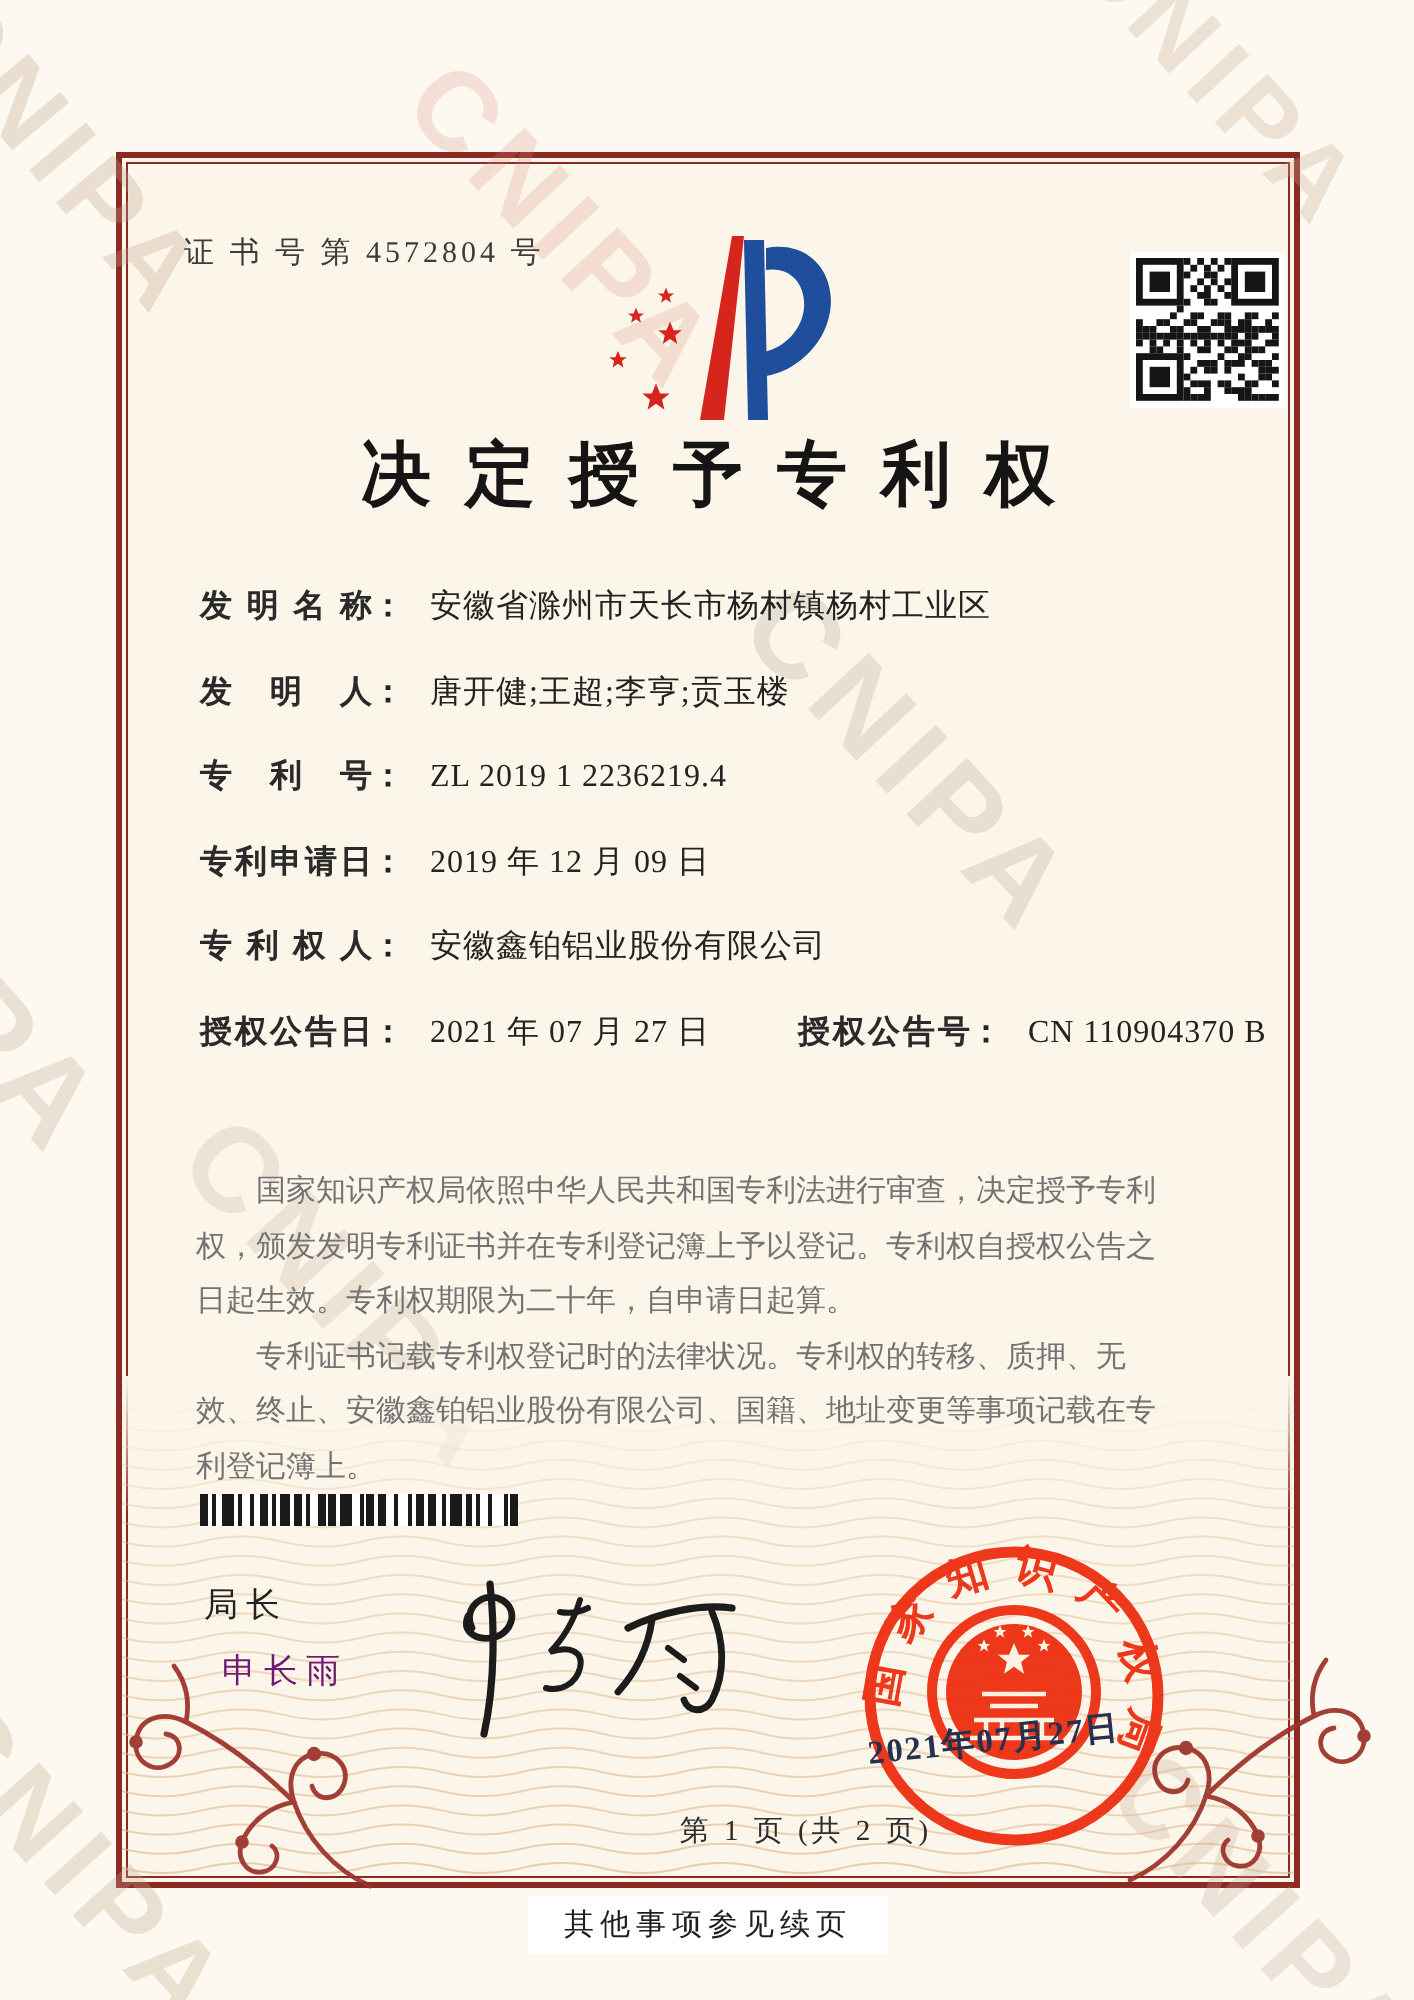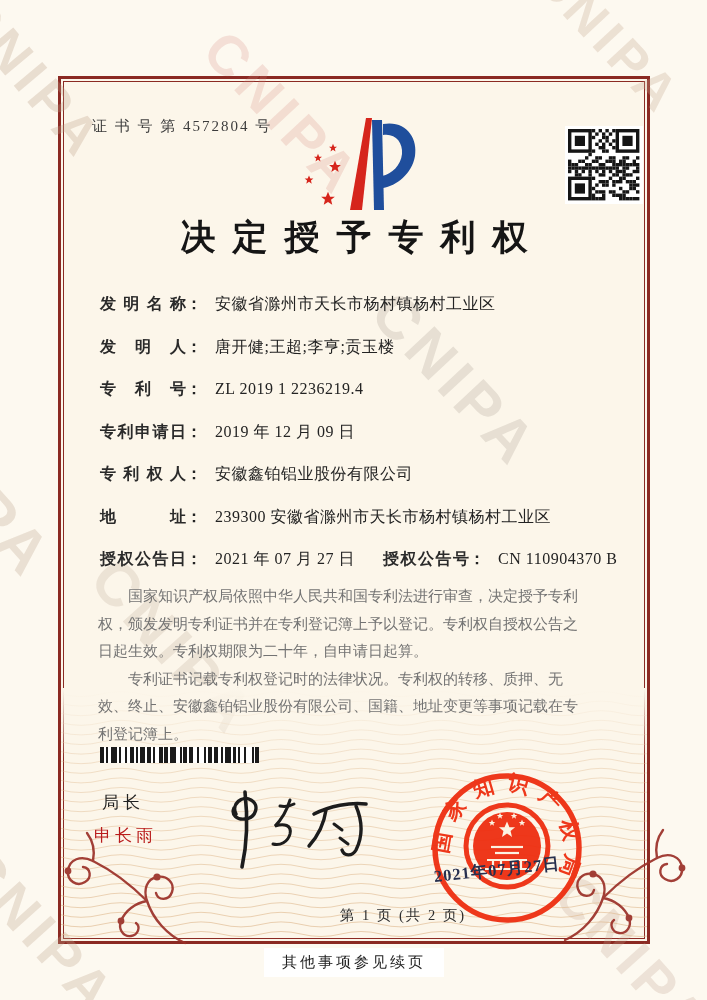--- a/index.html
+++ b/index.html
@@ -44,30 +44,30 @@
     position:absolute;left:58px;top:214px;width:592px;text-align:center;
     font-size:35px;font-weight:700;color:#151515;letter-spacing:17px;text-indent:17px;
     margin:0;
   }
 
   .fields{position:absolute;left:100px;top:293px;width:490px;font-size:16px;color:#232323;}
   .frow{margin-bottom:20px;line-height:22.5px;white-space:nowrap;}
   .flabel{display:inline-block;width:86px;text-align:justify;text-align-last:justify;font-weight:600;color:#2a2a2a;}
   .fcolon{font-weight:600;}
   .fvalue{margin-left:9px;letter-spacing:.5px;}
-  .flabel2{margin-left:24px;}
+  .flabel2{margin-left:40px;}
 
   .legal{position:absolute;left:98px;top:583px;width:488px;font-size:15px;line-height:27.5px;color:#737373;}
   .legal p{margin:0;text-indent:2em;}
 
   .barcode{position:absolute;left:100px;top:747px;height:16px;font-size:0;background:#fff;padding:0;}
   .barcode i{display:inline-block;height:16px;}
 
   .sig-title{position:absolute;left:102px;top:791px;font-size:17px;letter-spacing:4px;color:#222;}
-  .sig-name{position:absolute;left:94px;top:824px;font-size:17px;letter-spacing:4px;color:#b91c1c;}
+  .sig-name{position:absolute;left:111px;top:824px;font-size:17px;letter-spacing:4px;color:#701a75;}
   .signature{position:absolute;left:198px;top:762px;}
 
   .seal{position:absolute;left:407px;top:748px;z-index:3;opacity:.93;}
   .seal-date{
     position:absolute;left:434px;top:866px;z-index:4;
     font-size:16.5px;font-weight:700;color:#27304f;letter-spacing:1px;
     transform:rotate(-6deg);transform-origin:left center;white-space:nowrap;
   }
 
   .page-num{position:absolute;left:58px;top:906px;width:690px;text-align:center;font-size:14.5px;letter-spacing:2px;color:#2d2d2d;}
@@ -327,24 +327,20 @@
       </div>
       <div class="frow">
         <span class="flabel">专利申请日</span><span class="fcolon">：</span>
         <span class="fvalue">2019 年 12 月 09 日</span>
       </div>
       <div class="frow">
         <span class="flabel">专利权人</span><span class="fcolon">：</span>
         <span class="fvalue">安徽鑫铂铝业股份有限公司</span>
       </div>
       <div class="frow">
-        <span class="flabel">地址</span><span class="fcolon">：</span>
-        <span class="fvalue">239300 安徽省滁州市天长市杨村镇杨村工业区</span>
-      </div>
-      <div class="frow">
         <span class="flabel">授权公告日</span><span class="fcolon">：</span>
         <span class="fvalue">2021 年 07 月 27 日</span>
         <span class="flabel flabel2">授权公告号</span><span class="fcolon">：</span>
         <span class="fvalue">CN 110904370 B</span>
       </div>
     </div>
 
     <div class="legal">
       <p>国家知识产权局依照中华人民共和国专利法进行审查，决定授予专利权，颁发发明专利证书并在专利登记簿上予以登记。专利权自授权公告之日起生效。专利权期限为二十年，自申请日起算。</p>
       <p>专利证书记载专利权登记时的法律状况。专利权的转移、质押、无效、终止、安徽鑫铂铝业股份有限公司、国籍、地址变更等事项记载在专利登记簿上。</p>

